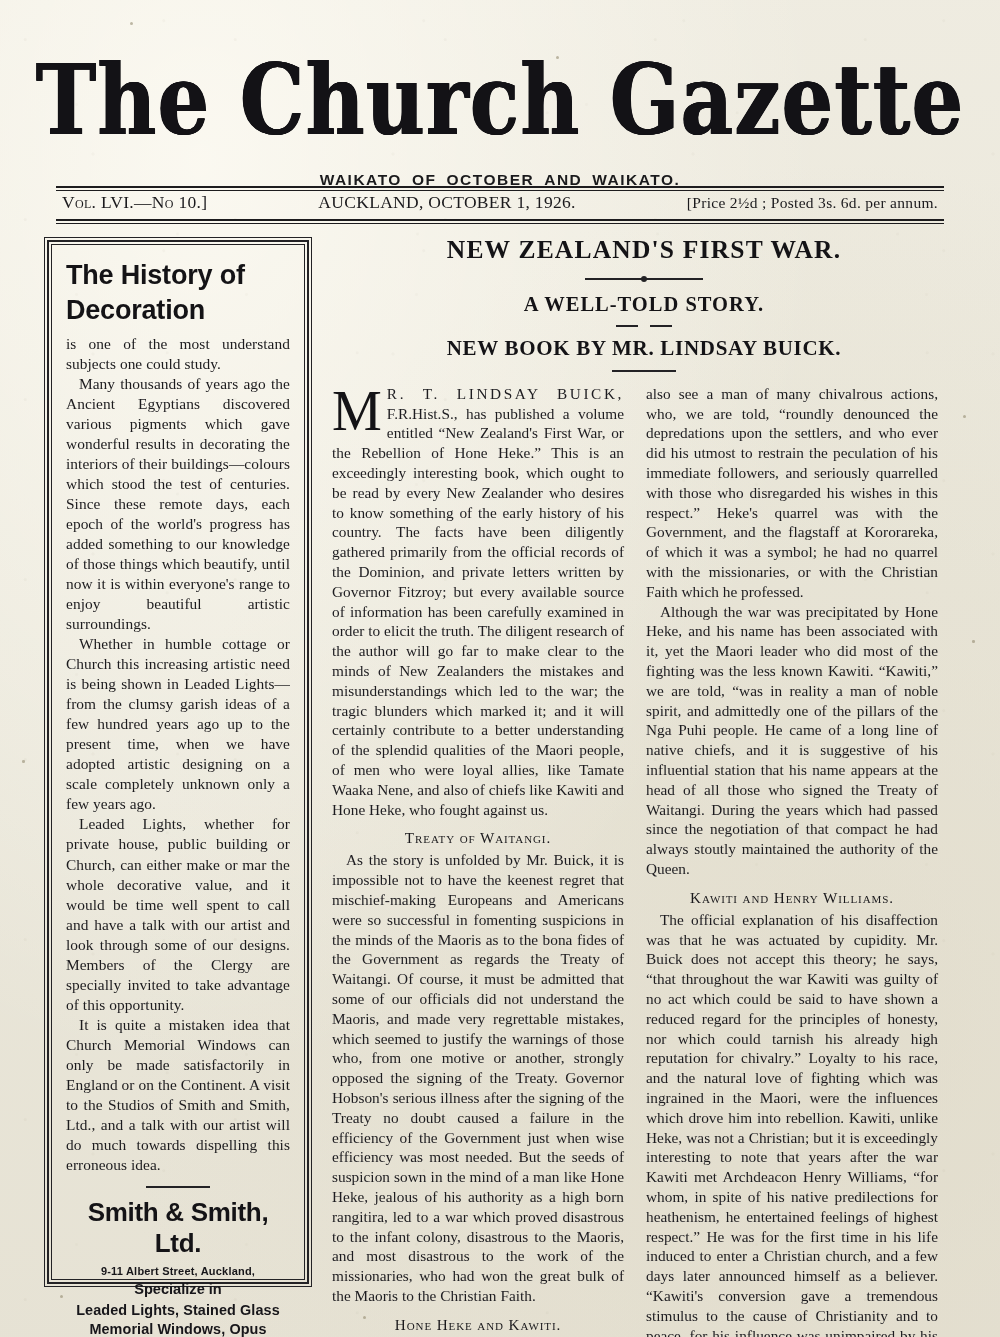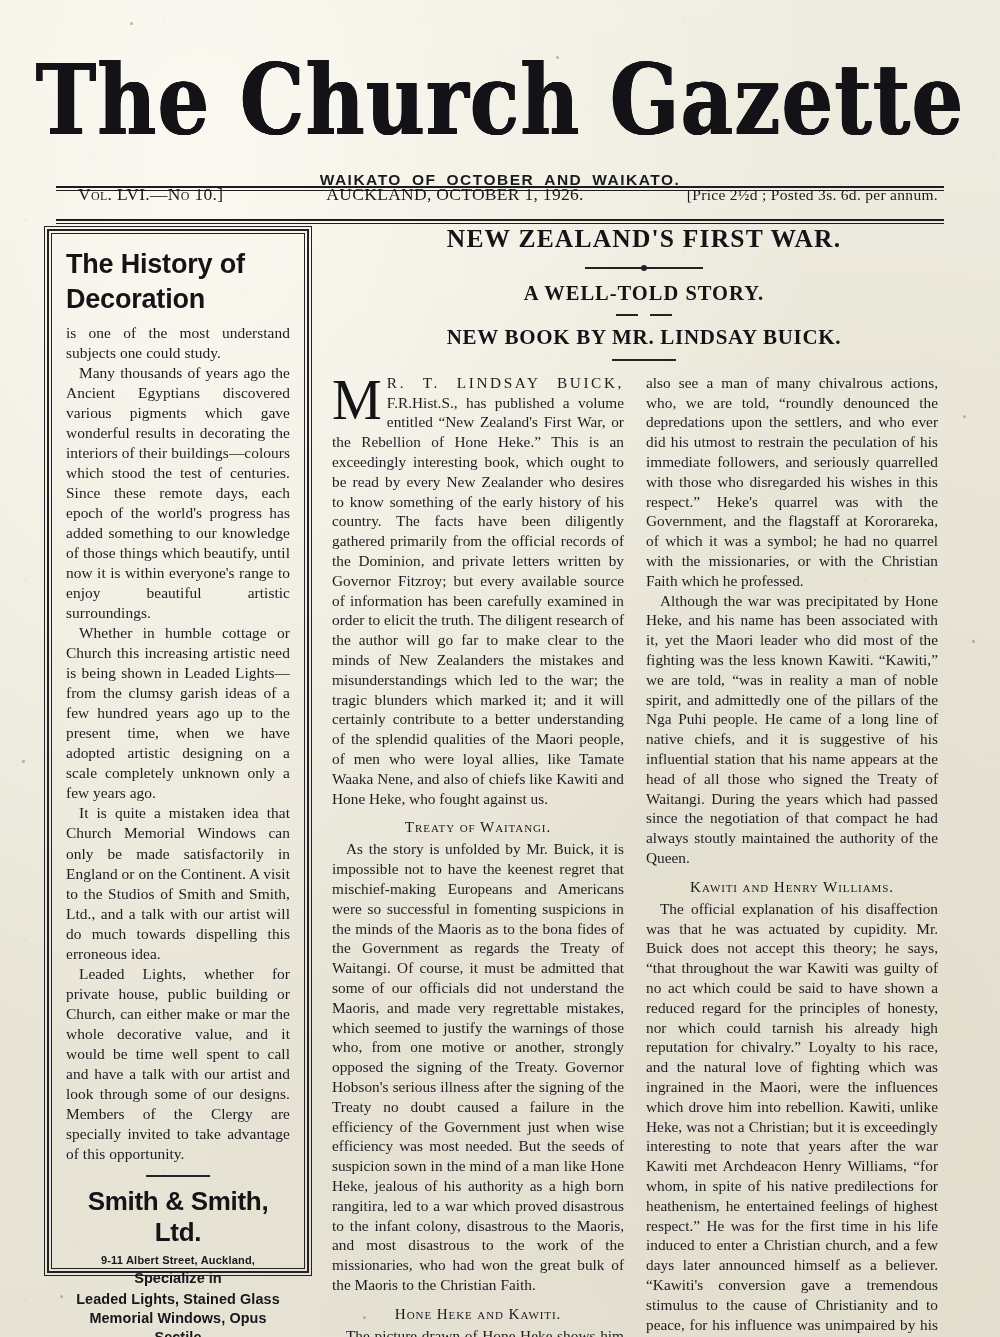--- a/index.html
+++ b/index.html
@@ -95,21 +95,21 @@
   }
   .volbar .vol { flex: 0 0 auto; }
   .volbar .place { flex: 1 1 auto; text-align: center; }
   .volbar .price { flex: 0 0 auto; font-size: 15.5px; }
   .sc { font-variant: small-caps; }
 
   
   .content {
     position: absolute;
     left: 44px;
-    top: 224px;
+    top: 235px;
     width: 912px;
     height: 1075px;
   }
 
   
   .adbox {
     position: absolute;
     left: 0; top: 2px;
     width: 268px;
     height: 1050px;
@@ -300,40 +300,40 @@
 
   <div class="masthead">
     <div class="gazette-title">The Church Gazette</div>
     <div class="subtitle">
       <span class="w">WAIKATO</span><span class="w">OF</span><span class="w">OCTOBER</span><span class="w">AND</span><span class="w">WAIKATO.</span>
     </div>
   </div>
 
   <div class="rule-double" style="top:186px;"></div>
 
-  <div class="volbar" style="top:184px;margin-left:16px;">
+  <div class="volbar" style="top:192px;">
     <span class="vol sc">Vol. LVI.—No 10.]</span>
     <span class="place sc">AUCKLAND, OCTOBER 1, 1926.</span>
     <span class="price">[Price 2½d ; Posted 3s. 6d. per annum.</span>
   </div>
 
   <div class="rule-double" style="top:219px;"></div>
 
   <div class="content">
 
     <div class="adbox">
       <div class="adbox-inner">
         <div class="adbox-inner2">
           <div class="ad-head">The History of Decoration</div>
           <div class="ad-body">
             <p>is one of the most understand subjects one could study.</p>
             <p class="indent">Many thousands of years ago the Ancient Egyptians discovered various pigments which gave wonderful results in decorating the interiors of their buildings—colours which stood the test of centuries. Since these remote days, each epoch of the world's progress has added something to our knowledge of those things which beautify, until now it is within everyone's range to enjoy beautiful artistic surroundings.</p>
             <p class="indent">Whether in humble cottage or Church this increasing artistic need is being shown in Leaded Lights—from the clumsy garish ideas of a few hundred years ago up to the present time, when we have adopted artistic designing on a scale completely unknown only a few years ago.</p>
+            <p class="indent">Leaded Lights, whether for private house, public building or Church, can either make or mar the whole decorative value, and it would be time well spent to call and have a talk with our artist and look through some of our designs. Members of the Clergy are specially invited to take advantage of this opportunity.</p>
             <p class="indent">It is quite a mistaken idea that Church Memorial Windows can only be made satisfactorily in England or on the Continent. A visit to the Studios of Smith and Smith, Ltd., and a talk with our artist will do much towards dispelling this erroneous idea.</p>
-            <p class="indent">Leaded Lights, whether for private house, public building or Church, can either make or mar the whole decorative value, and it would be time well spent to call and have a talk with our artist and look through some of our designs. Members of the Clergy are specially invited to take advantage of this opportunity.</p>
           </div>
           <div class="ad-sep"></div>
           <div class="ad-company">Smith &amp; Smith, Ltd.</div>
           <div class="ad-addr">9-11 Albert Street, Auckland,</div>
           <div class="ad-spec">Specialize in</div>
           <div class="ad-list">
             <div>Leaded Lights, Stained Glass</div>
             <div>Memorial Windows, Opus Sectile</div>
 
           </div>

